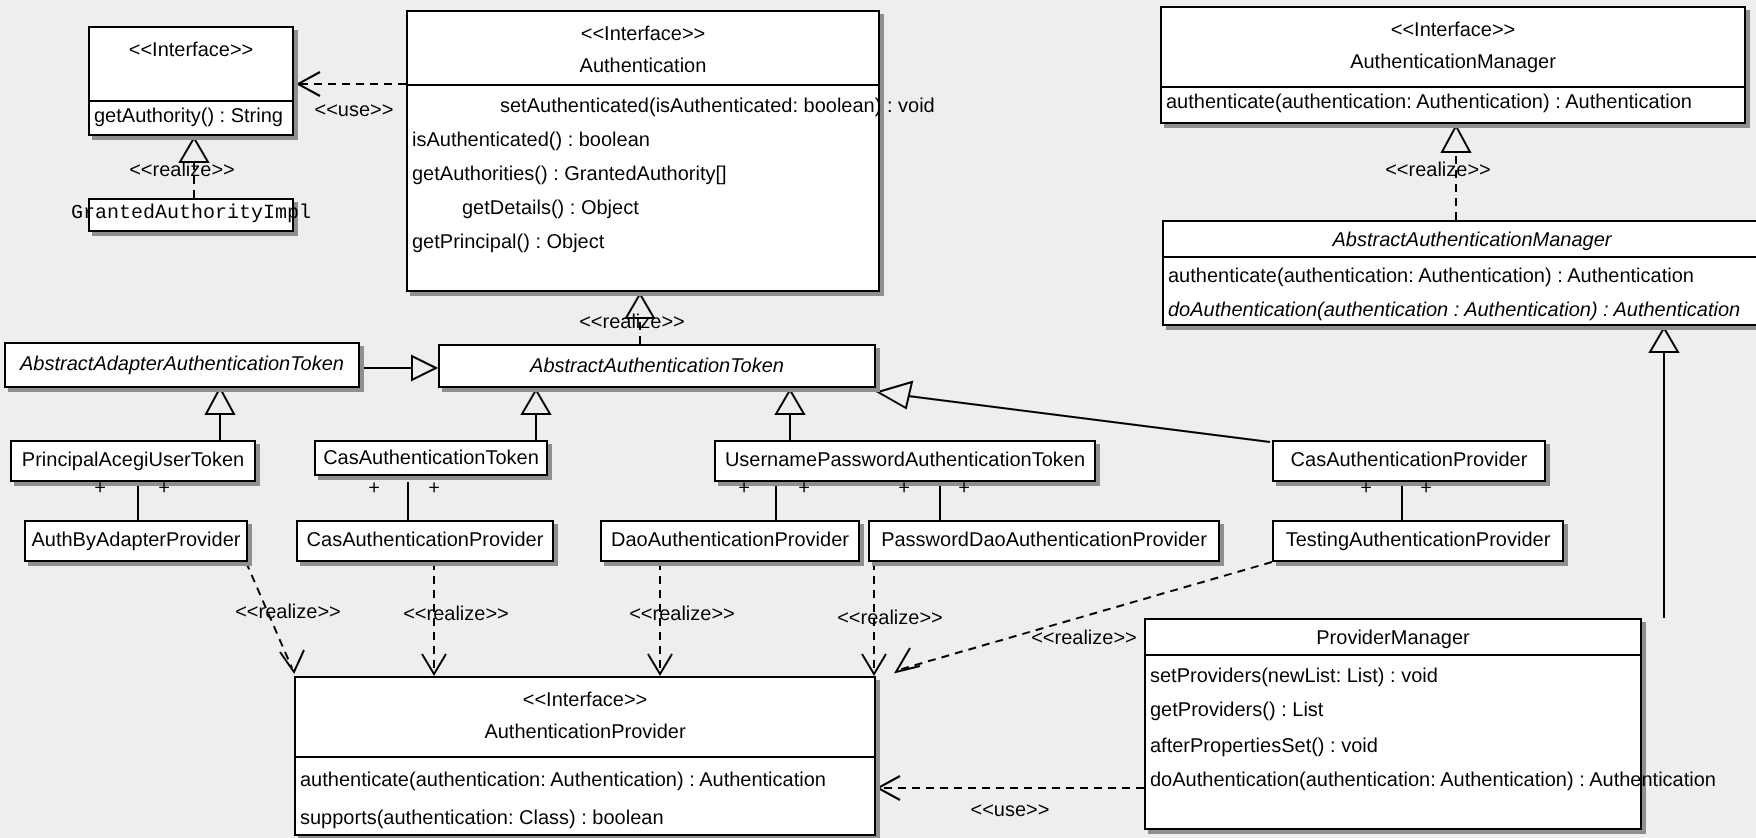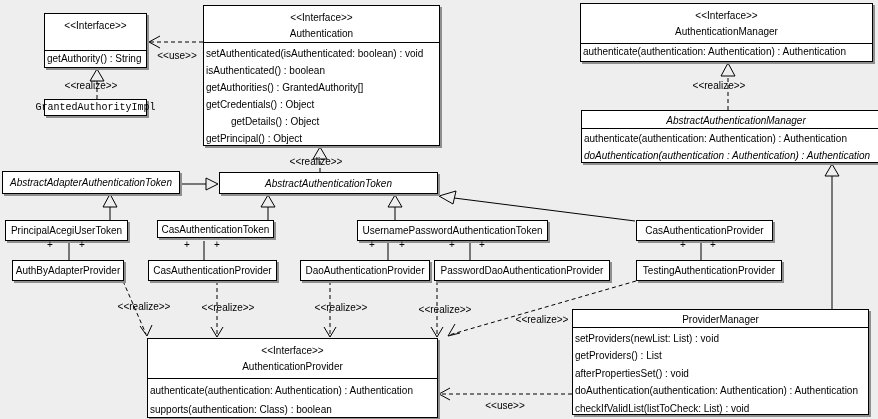--- a/index.html
+++ b/index.html
@@ -109,24 +109,23 @@
   <div class="uml-box simple" style="left:44px;top:99px;width:103px;height:17px;font-family:Liberation Mono, monospace;">
     <span>GrantedAuthorityImpl</span>
   </div>
 
   <div class="uml-box" style="left:203px;top:5px;width:237px;height:141px;">
     <div class="hdr" style="height:37px;">
       <div class="stereo">&lt;&lt;Interface&gt;&gt;</div>
       <div class="cname">Authentication</div>
     </div>
     <div class="methods">
-      <div class="m" style="height:17px;line-height:17px;">setAuthenticated(isAuthenticated: boolean) : void</div>
+      <div class="m" style="height:17px;line-height:17px;margin-left:44px;">setAuthenticated(isAuthenticated: boolean) : void</div>
       <div class="m" style="height:17px;line-height:17px;">isAuthenticated() : boolean</div>
       <div class="m" style="height:17px;line-height:17px;">getAuthorities() : GrantedAuthority[]</div>
-      <div class="m" style="height:17px;line-height:17px;">getCredentials() : Object</div>
       <div class="m" style="height:17px;line-height:17px;margin-left:25px;">getDetails() : Object</div>
       <div class="m" style="height:17px;line-height:17px;">getPrincipal() : Object</div>
     </div>
   </div>
 
   <div class="uml-box" style="left:580px;top:3px;width:293px;height:59px;">
     <div class="hdr" style="height:40px;">
       <div class="stereo">&lt;&lt;Interface&gt;&gt;</div>
       <div class="cname">AuthenticationManager</div>
     </div>
@@ -182,30 +181,29 @@
   </div>
 
   <div class="uml-box simple" style="left:434px;top:260px;width:176px;height:21px;">
     <span>PasswordDaoAuthenticationProvider</span>
   </div>
 
   <div class="uml-box simple" style="left:636px;top:260px;width:146px;height:21px;">
     <span>TestingAuthenticationProvider</span>
   </div>
 
-  <div class="uml-box" style="left:572px;top:309px;width:297px;height:106px;">
+  <div class="uml-box" style="left:572px;top:309px;width:249px;height:106px;">
     <div class="hdr one" style="height:18px;">
       <div class="cname">ProviderManager</div>
     </div>
     <div class="methods">
       <div class="m" style="height:17.4px;line-height:17.4px;">setProviders(newList: List) : void</div>
       <div class="m" style="height:17.4px;line-height:17.4px;">getProviders() : List</div>
       <div class="m" style="height:17.4px;line-height:17.4px;">afterPropertiesSet() : void</div>
       <div class="m" style="height:17.4px;line-height:17.4px;">doAuthentication(authentication: Authentication) : Authentication</div>
-      <div class="m" style="height:17.4px;line-height:17.4px;">checkIfValidList(listToCheck: List) : void</div>
     </div>
   </div>
 
   <div class="uml-box" style="left:147px;top:338px;width:291px;height:80px;">
     <div class="hdr" style="height:40px;">
       <div class="stereo">&lt;&lt;Interface&gt;&gt;</div>
       <div class="cname">AuthenticationProvider</div>
     </div>
     <div class="methods">
       <div class="m" style="height:19px;line-height:19px;">authenticate(authentication: Authentication) : Authentication</div>

